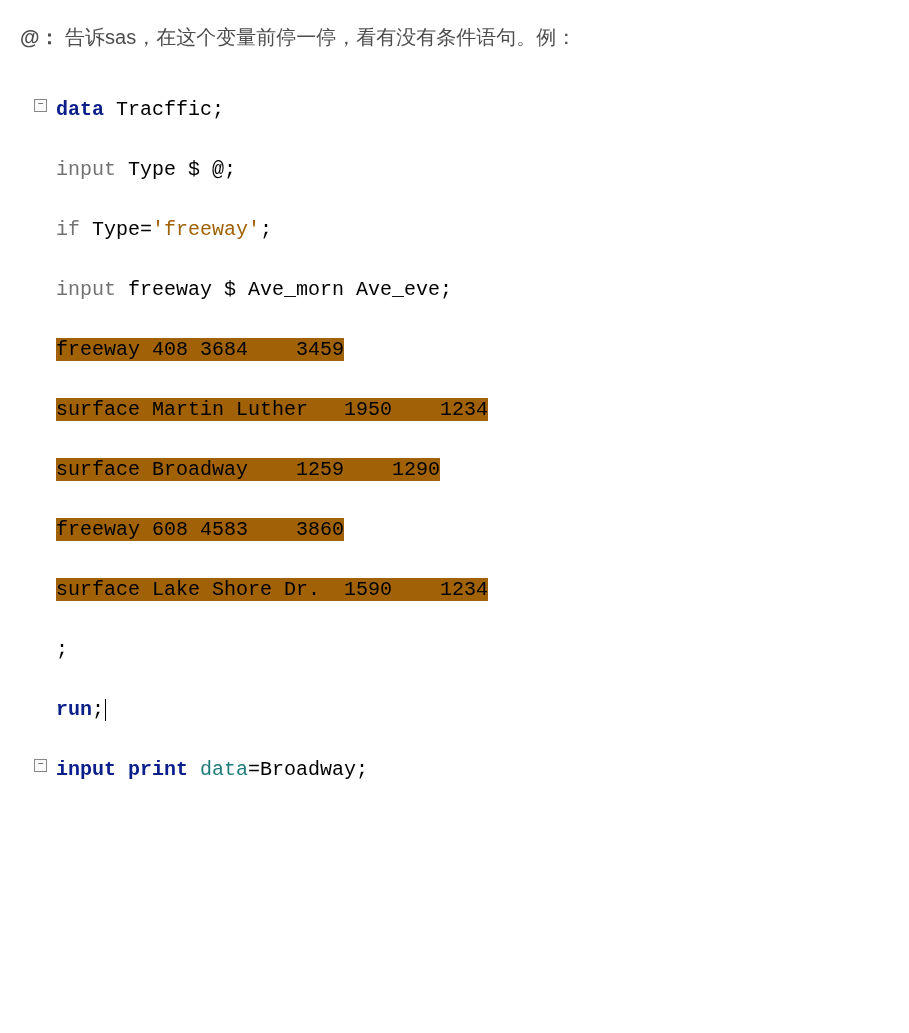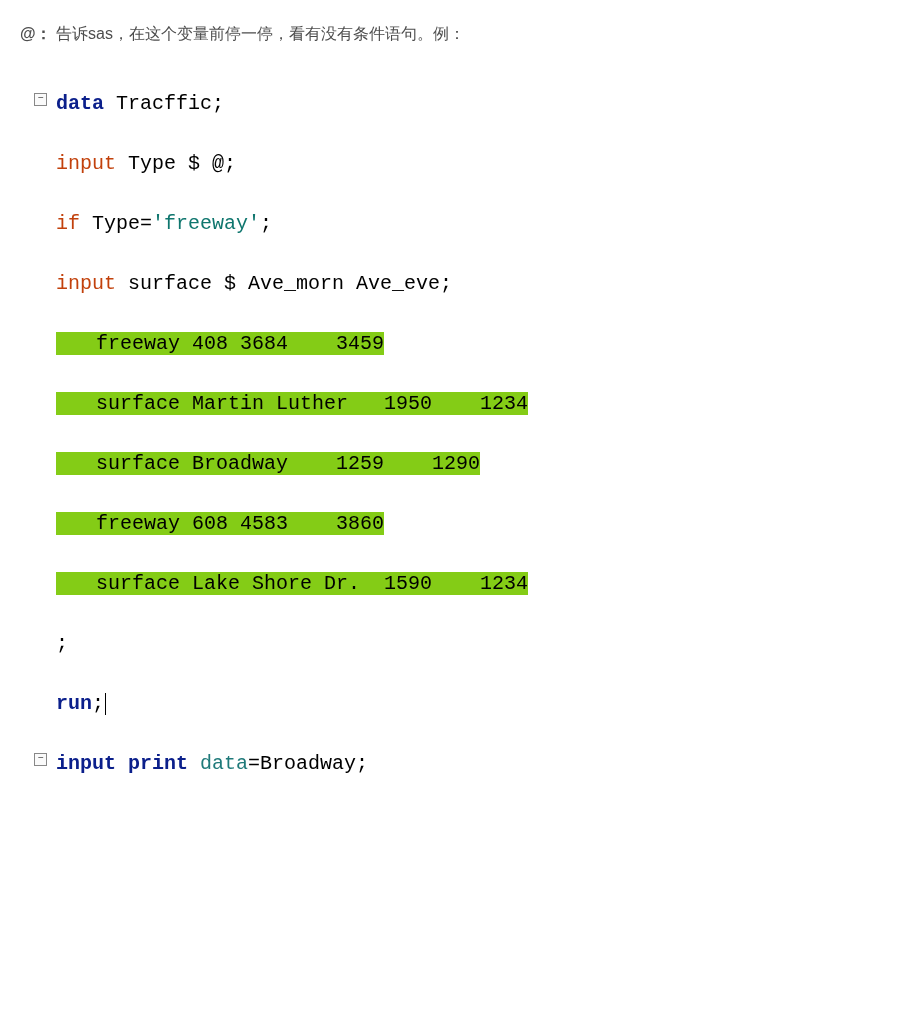--- a/index.html
+++ b/index.html
@@ -6,21 +6,21 @@
     margin: 0;
     padding: 16px 20px;
     font-family: Arial, "Microsoft YaHei", sans-serif;
     font-size: 16px;
     color: #333;
     width: 909px;
     box-sizing: border-box;
     background:#fff;
   }
   .headline {
-    font-size: 16px;
+    font-size: 20px;
     color: #4d4d4d;
     margin: 8px 0 14px 0;
   }
   .headline b { font-weight: bold; color:#4d4d4d;}
   .code-block {
     font-family: "Courier New", monospace;
     font-size: 20px;
     line-height: 1.5;
     white-space: pre;
     color: #000;
@@ -28,41 +28,41 @@
     margin-bottom: 4px;
   }
   .code-block .row { display:block; position:relative; padding-left: 28px;}
   .fold-box {
     position:absolute; left:6px; top:4px;
     width:11px; height:11px; border:1px solid #888;
     font-size:10px; line-height:9px; text-align:center;
     color:#444; background:#fafafa;
   }
   .kw-nav  { color:#0b1f8b; font-weight:bold; }  
-  .kw-blue { color:#c2410c; }                    
-  .str     { color:#0f766e; }                    
+  .kw-blue { color:#737373; }                    
+  .str     { color:#a16207; }                    
   .opt     { color:#1f7a7a; }                    
-  .hl      { background:#84cc16;padding-left:40px; }
+  .hl      { background:#a16207; }
   .cursor-bar { display:inline-block; width:1px; height:22px; background:#000; vertical-align:middle; margin-left:1px;}
   .watermark {
     position:relative; height:0;
   }
 </style>
 </head>
 <body>
 
 <div class="headline">
   <b>@：</b><span> 告诉sas，在这个变量前停一停，看有没有条件语句。例：</span>
 </div>
 
 <div class="code-block">
 <span class="row"><span class="fold-box">−</span><span class="kw-nav">data</span><span> Tracffic;</span></span>
 <span class="row"><span class="kw-blue">input</span><span> Type $ @;</span></span>
 <span class="row"><span class="kw-blue">if</span><span> Type=</span><span class="str">'freeway'</span><span>;</span></span>
-<span class="row"><span class="kw-blue">input</span><span> surface $ Ave_morn Ave_eve;</span></span>
+<span class="row"><span class="kw-blue">input</span><span> freeway $ Ave_morn Ave_eve;</span></span>
 <span class="row"><span class="hl">freeway 408 3684    3459</span></span>
 <span class="row"><span class="hl">surface Martin Luther   1950    1234</span></span>
 <span class="row"><span class="hl">surface Broadway    1259    1290</span></span>
 <span class="row"><span class="hl">freeway 608 4583    3860</span></span>
 <span class="row"><span class="hl">surface Lake Shore Dr.  1590    1234</span></span>
 <span class="row"><span>;</span></span>
 <span class="row"><span class="kw-nav">run</span><span>;</span><span class="cursor-bar"></span></span>
 <span class="row"><span class="fold-box">−</span><span class="kw-nav">input print</span><span class="opt"> data</span><span>=Broadway;</span></span>
 
 

